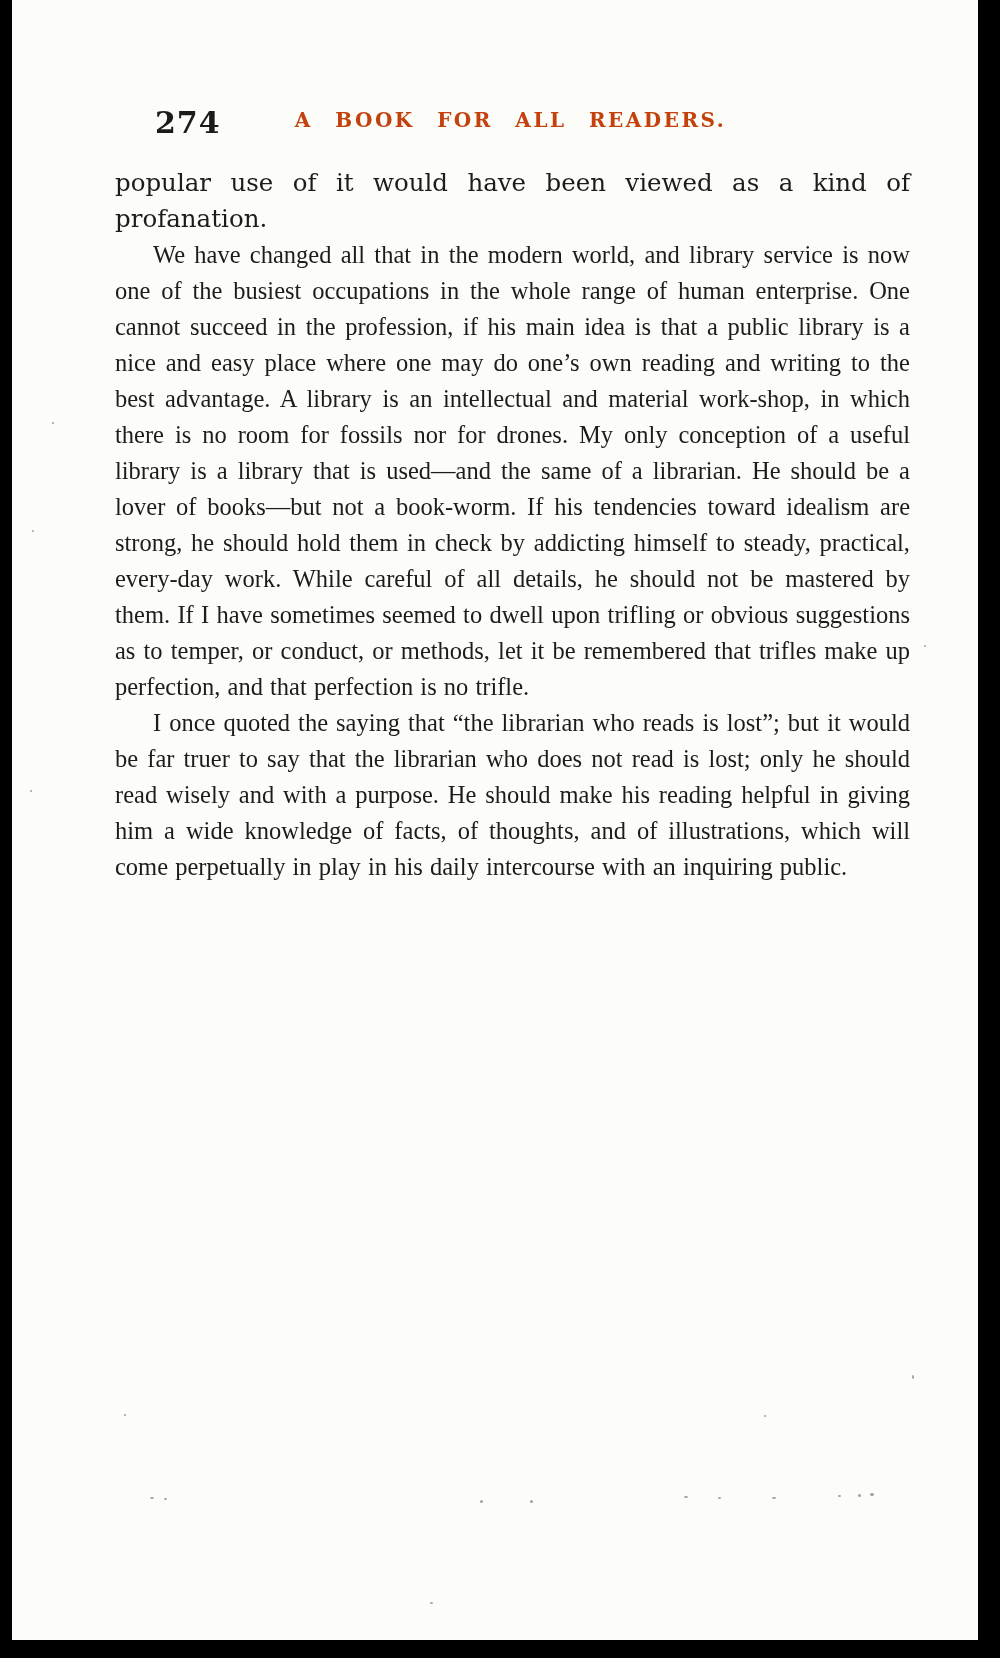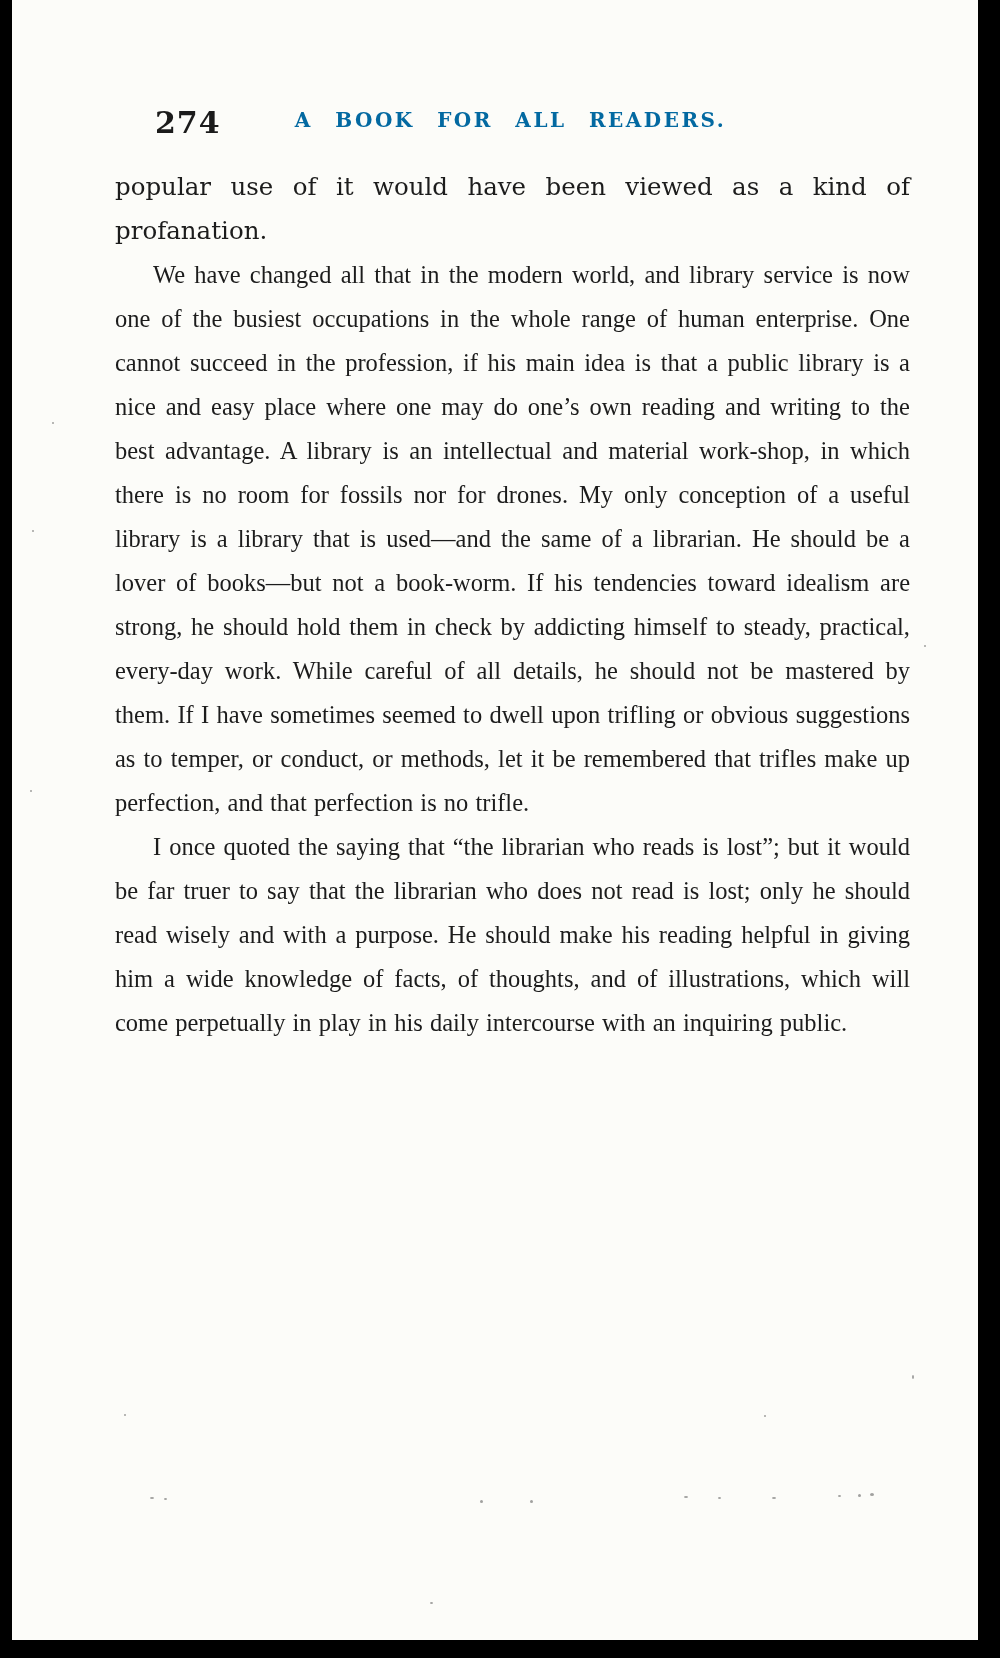--- a/index.html
+++ b/index.html
@@ -53,32 +53,32 @@
     margin-left: 40px;
   }
   .running-header {
     position: absolute;
     left: 0;
     right: 4px;
     top: 3px;
     text-align: center;
     font-size: 20px;
     font-weight: bold;
-    color: #0369a1;
+    color: #c2410c;
     letter-spacing: 2.5px;
     word-spacing: 13px;
   }
   .body-text {
     margin-top: 28px;
     color: #1c1c1c;
   }
   .body-text p {
     margin: 0;
     font-size: 24.5px;
-    line-height: 44px;
+    line-height: 36px;
     text-align: justify;
     word-spacing: 1px;
   }
   .body-text p.indent {
     text-indent: 38px;
     font-family: Liberation Serif, serif;
   }
   .speckle {
     position: absolute;
     background: #555;

